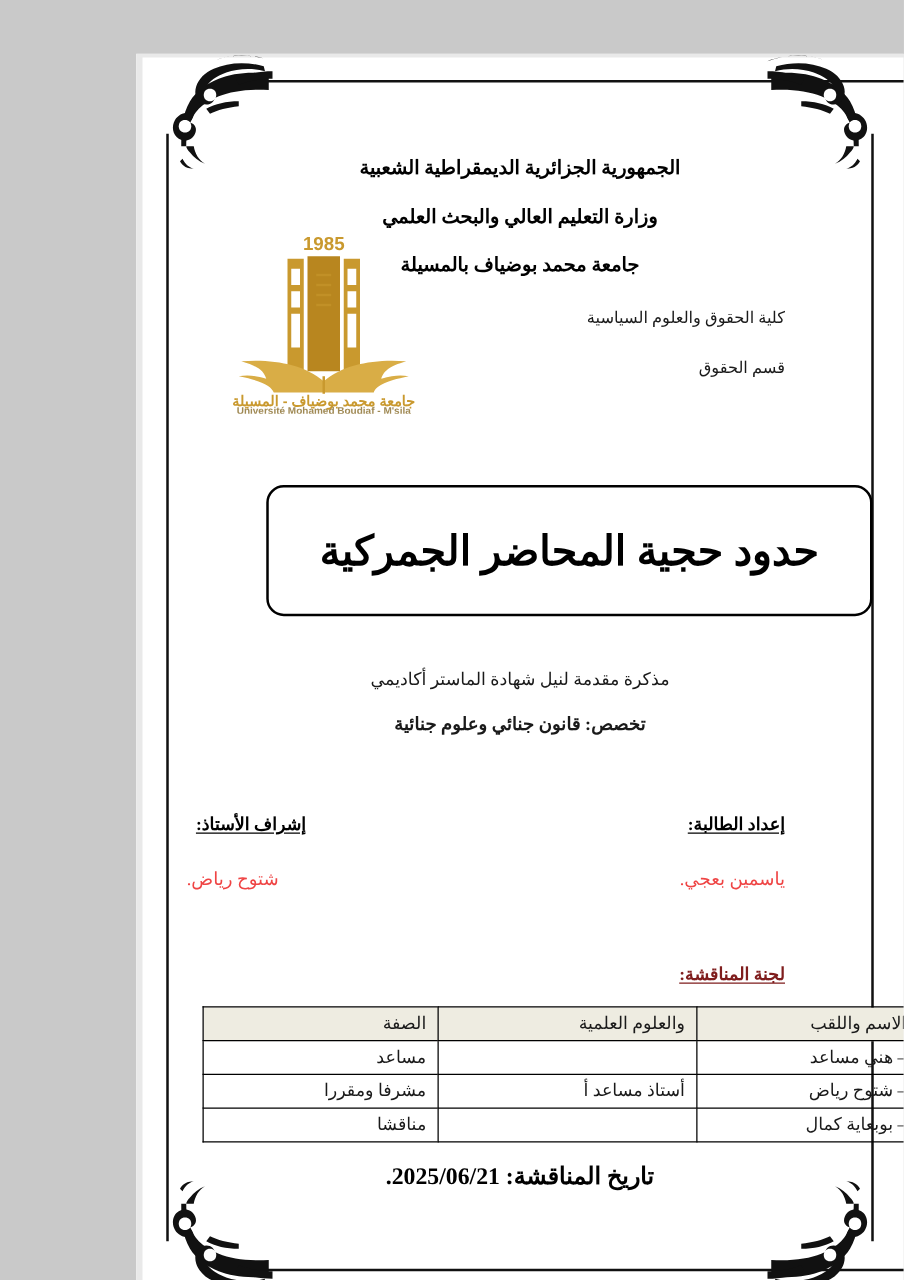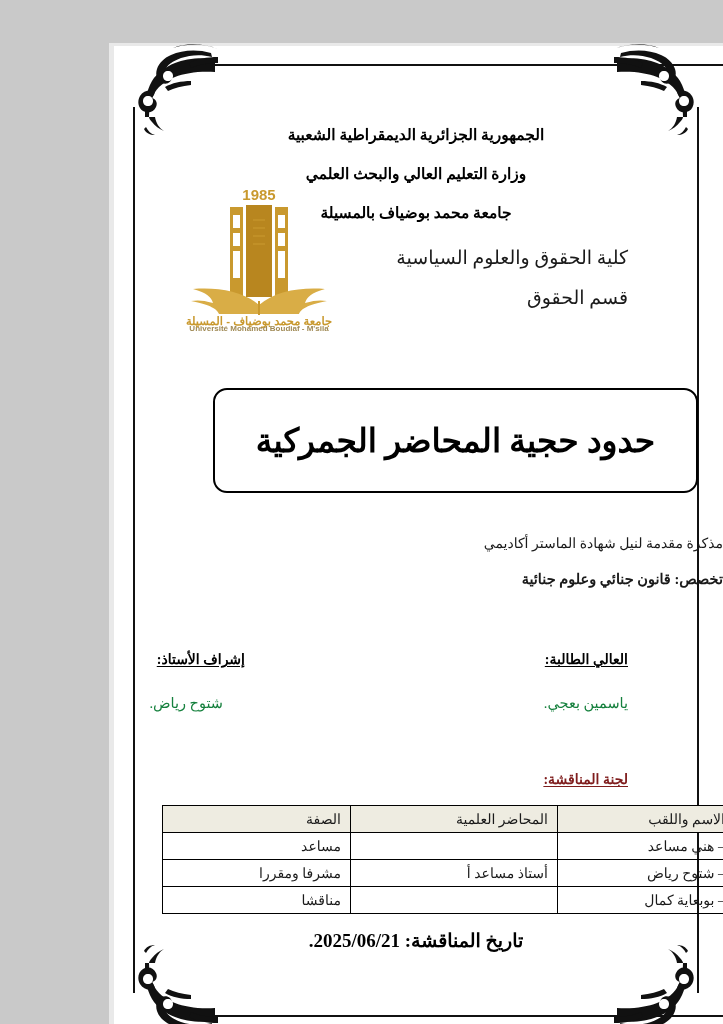--- a/index.html
+++ b/index.html
@@ -76,21 +76,21 @@
     line-height: 1;
   }
   .hdr-1 { position: absolute; top: 84px;  left: 0; right: 0; }
   .hdr-2 { position: absolute; top: 123px; left: 0; right: 0; }
   .hdr-3 { position: absolute; top: 162px; left: 0; right: 0; }
 
   .rightline {
     position: absolute;
     right: 95px;
     text-align: right;
-    font-size: 19px;
+    font-size: 13px;
     color: #1a1a1a;
     font-weight: normal;
   }
   .fac  { top: 203px; }
   .dept { top: 243px; }
 
   
   .logo {
     position: absolute;
     left: 68px;
@@ -118,39 +118,40 @@
     font-size: 33px;
     font-weight: bold;
     color: #000;
     letter-spacing: 0px;
     white-space: nowrap;
   }
 
   .sub {
     position: absolute;
     left: 0; right: 0;
+    text-align: center;
     color: #1a1a1a;
   }
   .sub-1 { top: 492px; font-size: 14px; font-weight: normal; }
   .sub-2 { top: 528px; font-size: 14.5px; font-weight: bold; }
 
   
   .person-label {
     position: absolute;
     font-size: 14px;
     font-weight: bold;
     color: #000;
     text-decoration: underline;
     text-underline-offset: 2px;
   }
   .person-name {
     position: absolute;
     font-size: 14.5px;
     font-weight: normal;
-    color: #15803d;
+    color: #ef4444;
     text-align: center;
   }
   .lbl-student { top: 608px; right: 95px; }
   .nm-student  { top: 652px; right: 95px; }
   .lbl-super   { top: 608px; right: 478px; }
   .nm-super    { top: 652px; right: 500px; }
 
   
   .committee-label {
     position: absolute;
@@ -316,37 +317,37 @@
       </svg>
     </div>
 
     <div class="title-box">
       <span class="title-text">حدود حجية المحاضر الجمركية</span>
     </div>
 
     <div class="sub sub-1">مذكرة مقدمة لنيل شهادة الماستر أكاديمي</div>
     <div class="sub sub-2">تخصص: قانون جنائي وعلوم جنائية</div>
 
-    <div class="person-label lbl-student">العالي الطالبة:</div>
+    <div class="person-label lbl-student">إعداد الطالبة:</div>
     <div class="person-name  nm-student">ياسمين بعجي.</div>
     <div class="person-label lbl-super">إشراف الأستاذ:</div>
     <div class="person-name  nm-super">شتوح رياض.</div>
 
     <div class="committee-label">لجنة المناقشة:</div>
 
     <table class="committee">
       <colgroup>
         <col class="c-name">
           <col class="c-rank">
           <col class="c-role">
       </colgroup>
       <thead>
         <tr>
           <th>الاسم واللقب</th>
-          <th>المحاضر العلمية</th>
+          <th>والعلوم العلمية</th>
           <th>الصفة</th>
         </tr>
       </thead>
       <tbody>
         <tr>
           <td>– هني مساعد</td>
           <td></td>
           <td>مساعد</td>
         </tr>
         <tr>

